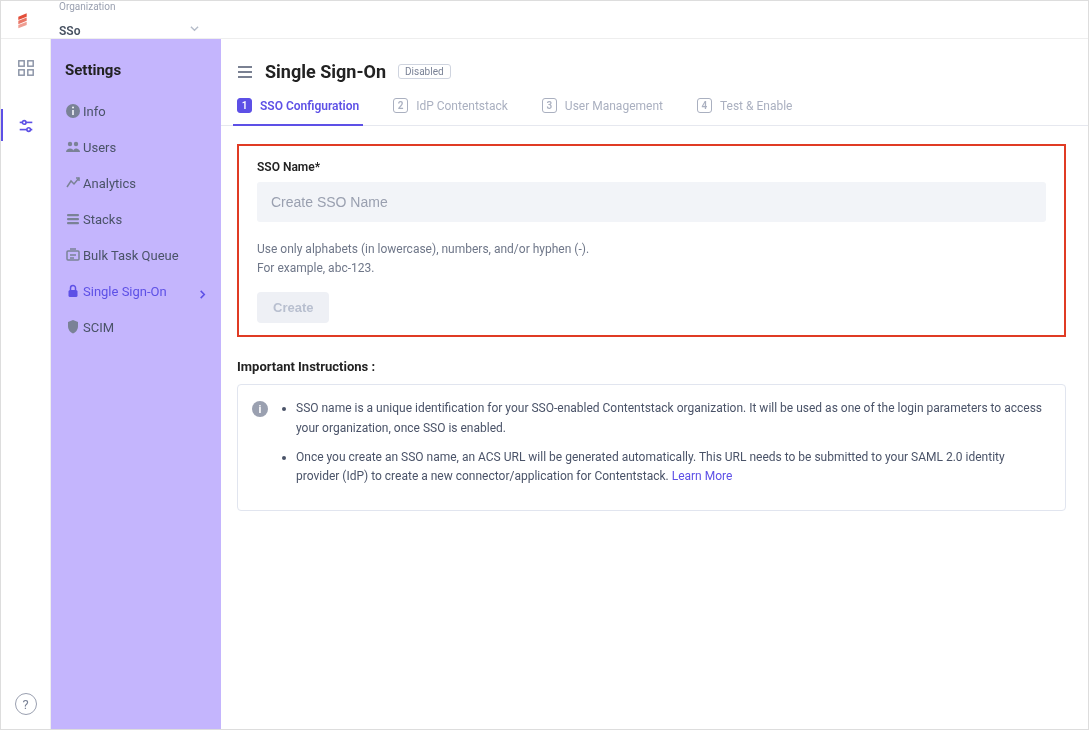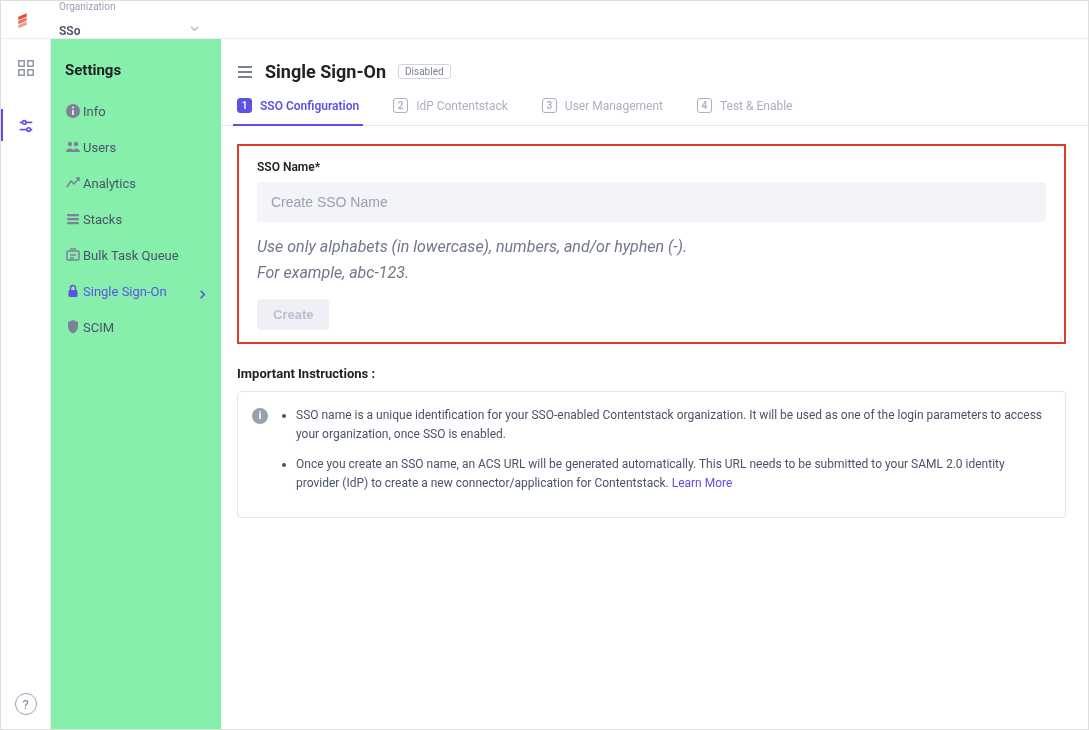--- a/index.html
+++ b/index.html
@@ -46,21 +46,21 @@
   .iconrail .ic.active { color:#5d50e6; position:relative; }
   .iconrail .ic.active::before {
     content:""; position:absolute; left:-14px; top:-6px; height:32px; width:2px; background:#5d50e6;
   }
   .iconrail .help {
     position:absolute; bottom:14px; width:22px; height:22px; border:1.5px solid #9aa0b0; border-radius:50%;
     display:flex;align-items:center;justify-content:center;font-size:13px;color:#7a8296; cursor:pointer;
   }
 
   .sidebar {
-    width: 170px; background:#86efac; padding: 22px 0 0 0;
+    width: 170px; background:#c4b5fd; padding: 22px 0 0 0;
   }
   .sidebar h3 { font-size: 15px; font-weight:700; padding: 0 0 14px 14px; color:#222;}
   .side-item {
     display:flex; align-items:flex-end; gap:2px;
     padding: 10px 14px; font-size: 13px; color:#4a5368; cursor:pointer;
     position:relative;
   }
   .side-item .sicon { width:16px; height:16px; color:#7a8296; }
   .side-item.active { color:#5d50e6; }
   .side-item.active .sicon { color:#5d50e6; }
@@ -102,21 +102,21 @@
 
   .highlight-box {
     border: 2px solid #e03b24; padding: 14px 18px 12px 18px;
   }
   .field-label { font-size:12px; font-weight:600; margin-bottom:8px; }
   .field-input {
     width:100%; height:40px; border:none; background:#f2f4f8; border-radius:3px;
     padding:0 14px; font-size:14px; color:#333;
   }
   .field-input::placeholder { color:#9aa0b0; }
-  .hint { font-size:16px; color:#6f7789; margin-top:12px; line-height:1.6;font-style:italic; }
+  .hint { font-size:12px; color:#6f7789; margin-top:18px; line-height:1.6; }
   .create-btn {
     margin-top:14px; background:#eef0f5; color:#b8bfcf; border:none;
     padding:8px 16px; border-radius:4px; font-size:13px; font-weight:600; cursor:not-allowed;
   }
 
   .instructions-title { font-size:13px; font-weight:700; margin:22px 0 10px 0; }
   .instr-box {
     border:1px solid #e1e5ef; border-radius:4px; padding:14px 16px 14px 14px;
     display:flex; gap:12px; font-size:12px; color:#4a5368; line-height:1.6;
   }

